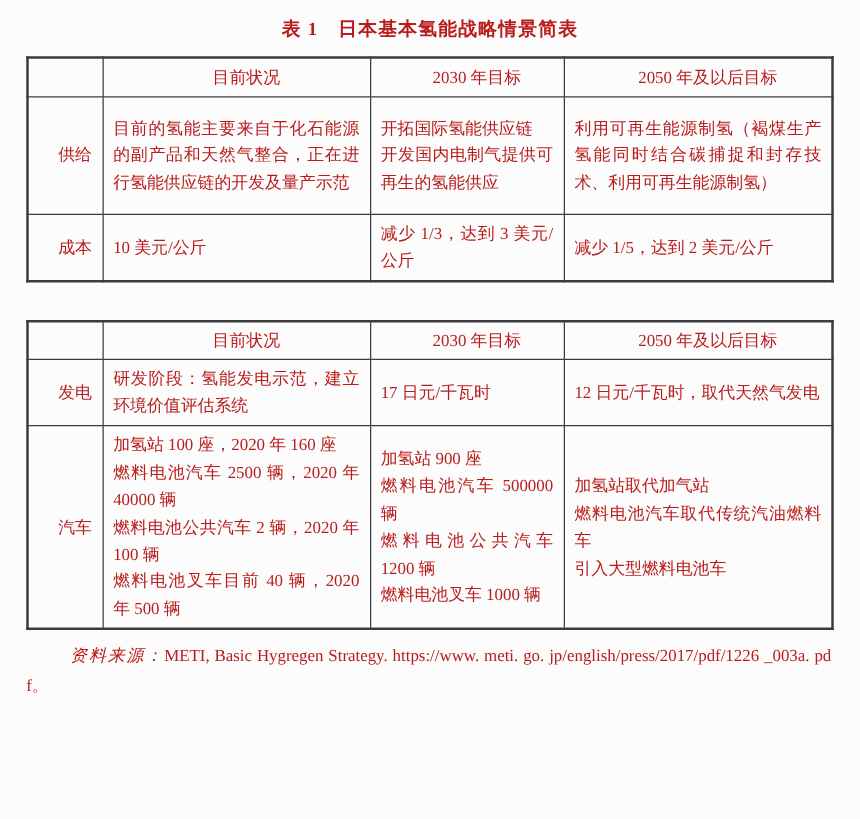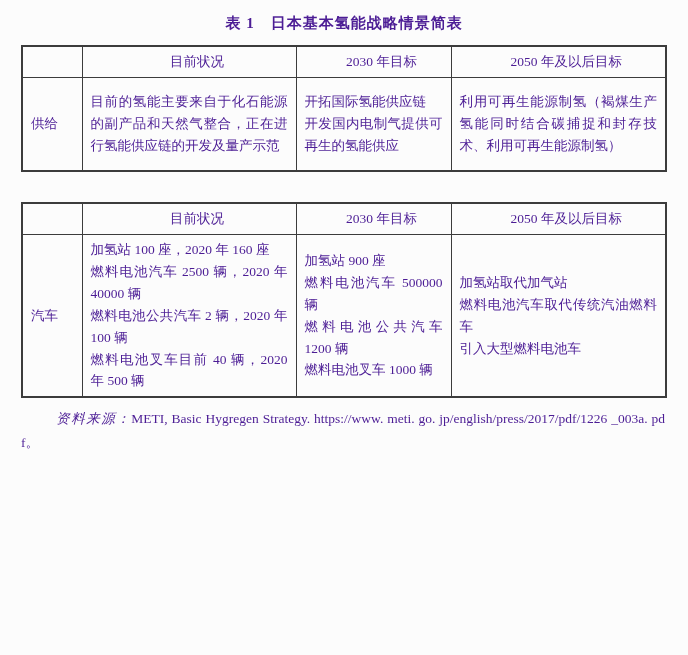--- a/index.html
+++ b/index.html
@@ -6,21 +6,21 @@
     margin: 0;
     padding: 0;
     background: #f4f4f4;
   }
   .page {
     position: relative;
     width: 688px;
     height: 655px;
     background: #fcfcfc;
     font-family: "Liberation Serif", "DejaVu Serif", serif;
-    color: #4c1d95;
+    color: #b91c1c;
     overflow: hidden;
     box-sizing: border-box;
   }
   .doc-title {
     text-align: center;
     font-weight: bold;
     font-size: 15px;
     padding-top: 14px;
     margin: 0 0 12px 0;
     letter-spacing: 1px;
@@ -44,21 +44,21 @@
     line-height: 1.62;
     box-sizing: border-box;
   }
   table.strategy th {
     font-weight: normal;
     text-align: center;
     height: 30px;
     padding-left: 24px;
   }
   td.row-label {
-    text-align: left;
+    text-align: right;
     padding: 4px 4px;
   }
   td.cell {
     text-align: justify;
     white-space: pre-line;
   }
   col.c-label { width: 60px; }
   col.c-current { width: 214px; }
   col.c-2030 { width: 155px; }
   col.c-2050 { width: 215px; }
@@ -97,36 +97,48 @@
       <th>2030 年目标</th>
       <th>2050 年及以后目标</th>
     </tr>
     <tr style="height:94px;">
       <td class="row-label">供给</td>
       <td class="cell">目前的氢能主要来自于化石能源的副产品和天然气整合，正在进行氢能供应链的开发及量产示范</td>
       <td class="cell">开拓国际氢能供应链
 开发国内电制气提供可再生的氢能供应</td>
       <td class="cell">利用可再生能源制氢（褐煤生产氢能同时结合碳捕捉和封存技术、利用可再生能源制氢）</td>
     </tr>
+    <tr style="height:46px;">
+      <td class="row-label">成本</td>
+      <td class="cell">10 美元/公斤</td>
+      <td class="cell">减少 1/3，达到 3 美元/公斤</td>
+      <td class="cell">减少 1/5，达到 2 美元/公斤</td>
+    </tr>
   </tbody>
     </table>
 
   <table class="strategy">
     <colgroup>
       <col class="c-label">
         <col class="c-current">
         <col class="c-2030">
         <col class="c-2050">
     </colgroup>
     <tbody>
         <tr>
       <th></th>
       <th>目前状况</th>
       <th>2030 年目标</th>
       <th>2050 年及以后目标</th>
+    </tr>
+    <tr style="height:48px;">
+      <td class="row-label">发电</td>
+      <td class="cell">研发阶段：氢能发电示范，建立环境价值评估系统</td>
+      <td class="cell">17 日元/千瓦时</td>
+      <td class="cell">12 日元/千瓦时，取代天然气发电</td>
     </tr>
     <tr style="height:148px;">
       <td class="row-label">汽车</td>
       <td class="cell">加氢站 100 座，2020 年 160 座
 燃料电池汽车 2500 辆，2020 年 40000 辆
 燃料电池公共汽车 2 辆，2020 年 100 辆
 燃料电池叉车目前 40 辆，2020 年 500 辆</td>
       <td class="cell">加氢站 900 座
 燃料电池汽车 500000 辆
 燃料电池公共汽车 1200 辆

